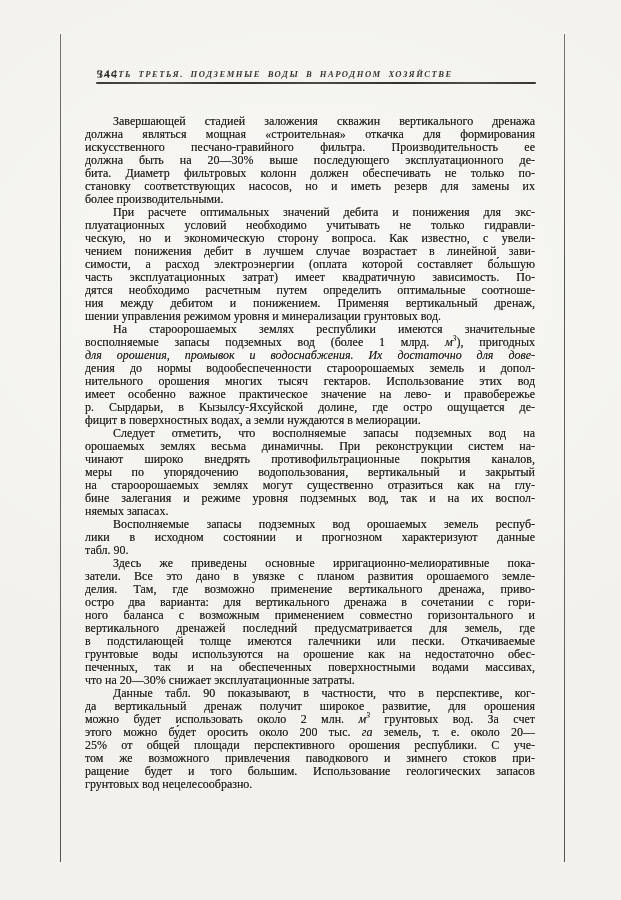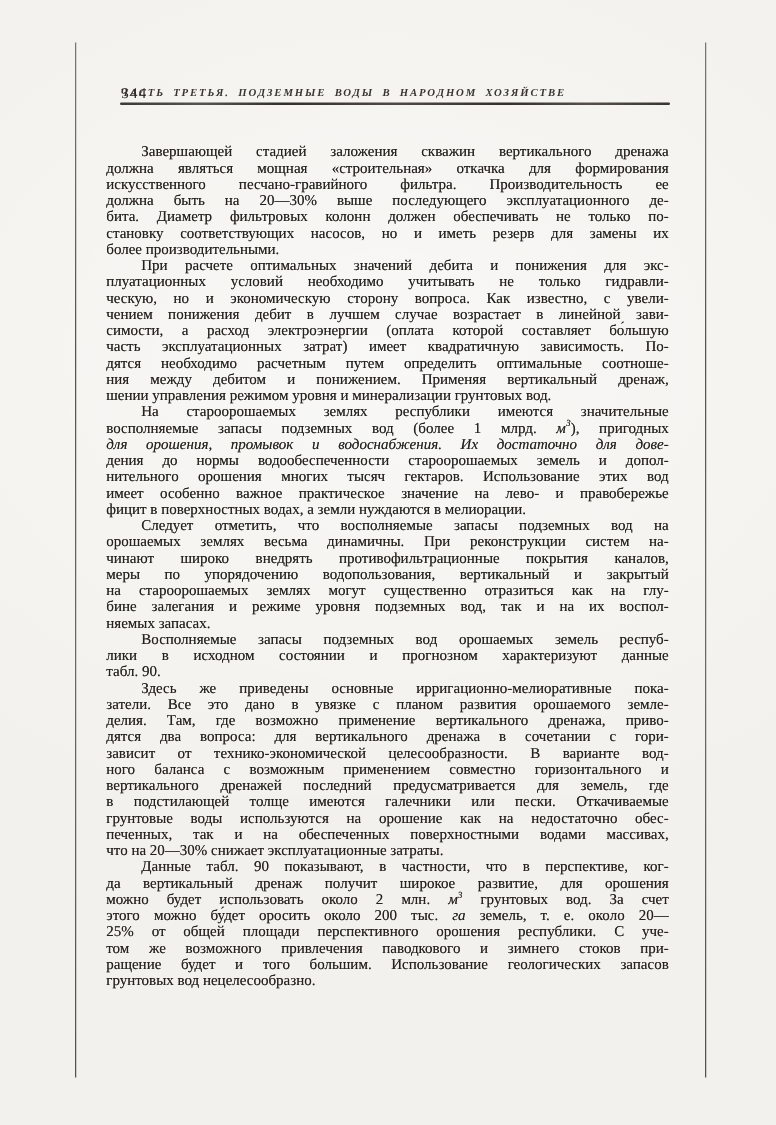--- a/index.html
+++ b/index.html
@@ -89,42 +89,42 @@
         <div class="line">ния между дебитом и понижением. Применяя вертикальный дренаж,</div>
         <div class="line last">шении управления режимом уровня и минерализации грунтовых вод.</div>
       </div>
       <div class="para">
         <div class="line indent">На староорошаемых землях республики имеются значительные</div>
         <div class="line">восполняемые запасы подземных вод (более 1 млрд. <span class="it">м</span><span class="it sup">3</span>), пригодных</div>
         <div class="line"><span class="it">для орошения, промывок и водоснабжения. Их достаточно для дове-</span></div>
         <div class="line">дения до нормы водообеспеченности староорошаемых земель и допол-</div>
         <div class="line">нительного орошения многих тысяч гектаров. Использование этих вод</div>
         <div class="line">имеет особенно важное практическое значение на лево- и правобережье</div>
+        <div class="line">р. Сырдарьи, в Кызылсу-Яхсуйской долине, где остро ощущается де-</div>
         <div class="line last">фицит в поверхностных водах, а земли нуждаются в мелиорации.</div>
       </div>
       <div class="para">
         <div class="line indent">Следует отметить, что восполняемые запасы подземных вод на</div>
         <div class="line">орошаемых землях весьма динамичны. При реконструкции систем на-</div>
         <div class="line">чинают широко внедрять противофильтрационные покрытия каналов,</div>
         <div class="line">меры по упорядочению водопользования, вертикальный и закрытый</div>
         <div class="line">на староорошаемых землях могут существенно отразиться как на глу-</div>
         <div class="line">бине залегания и режиме уровня подземных вод, так и на их воспол-</div>
         <div class="line last">няемых запасах.</div>
       </div>
       <div class="para">
         <div class="line indent">Восполняемые запасы подземных вод орошаемых земель респуб-</div>
         <div class="line">лики в исходном состоянии и прогнозном характеризуют данные</div>
         <div class="line last">табл. 90.</div>
       </div>
       <div class="para">
         <div class="line indent">Здесь же приведены основные ирригационно-мелиоративные пока-</div>
         <div class="line">затели. Все это дано в увязке с планом развития орошаемого земле-</div>
         <div class="line">делия. Там, где возможно применение вертикального дренажа, приво-</div>
-        <div class="line">дятся два вопроса: для вертикального дренажа в сочетании с гори-</div>
-        <div class="line">зависит от технико-экономической целесообразности. В варианте вод-</div>
+        <div class="line">остро два варианта: для вертикального дренажа в сочетании с гори-</div>
         <div class="line">ного баланса с возможным применением совместно горизонтального и</div>
         <div class="line">вертикального дренажей последний предусматривается для земель, где</div>
         <div class="line">в подстилающей толще имеются галечники или пески. Откачиваемые</div>
         <div class="line">грунтовые воды используются на орошение как на недостаточно обес-</div>
         <div class="line">печенных, так и на обеспеченных поверхностными водами массивах,</div>
         <div class="line last">что на 20—30% снижает эксплуатационные затраты.</div>
       </div>
       <div class="para">
         <div class="line indent">Данные табл. 90 показывают, в частности, что в перспективе, ког-</div>
         <div class="line">да вертикальный дренаж получит широкое развитие, для орошения</div>

